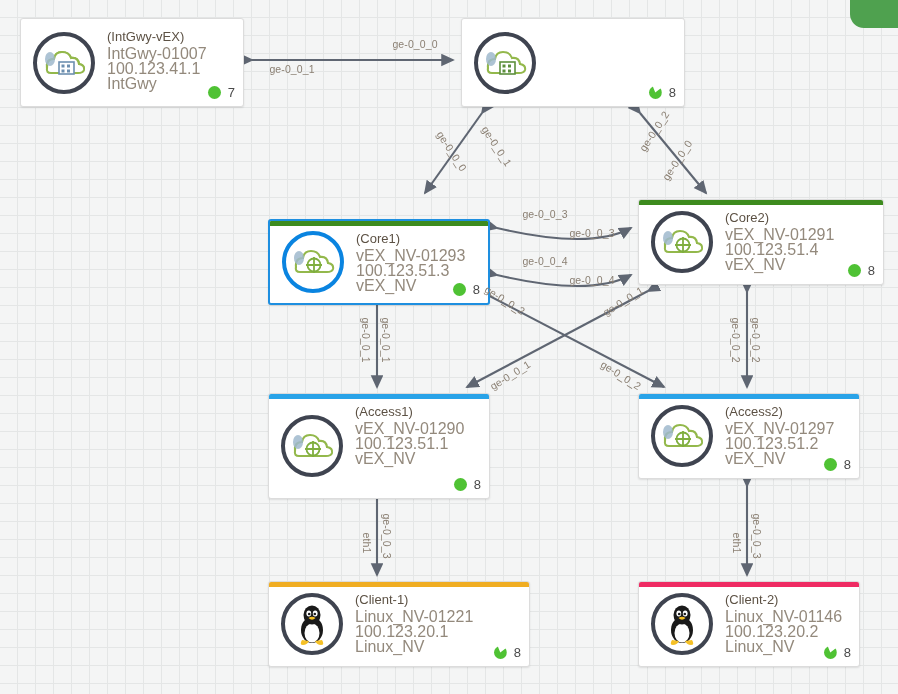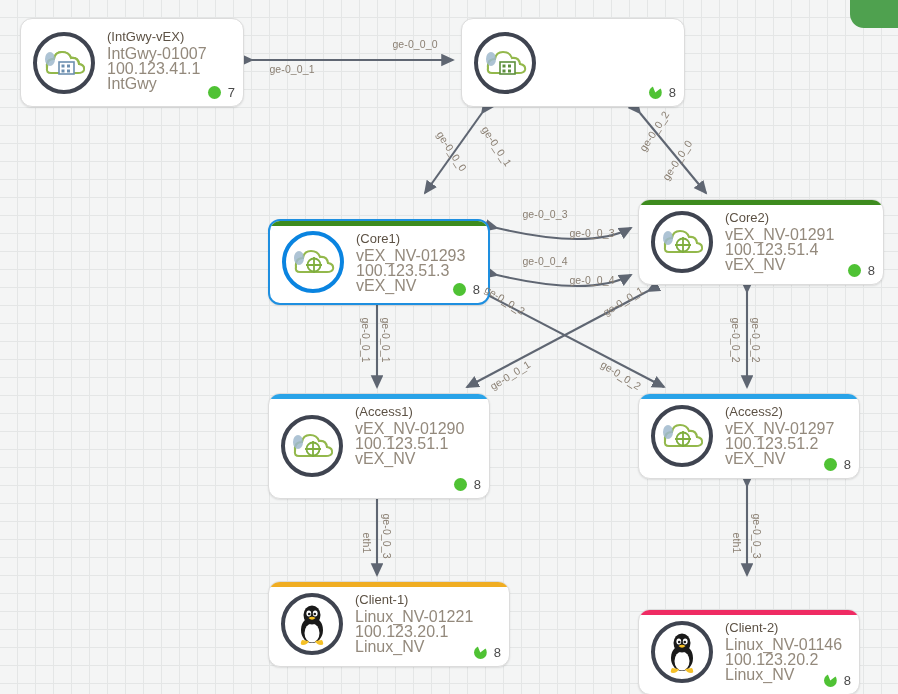--- a/index.html
+++ b/index.html
@@ -33,21 +33,21 @@
     height: 50px;
     background: #4fa14f;
     border-radius: 0 0 0 14px;
   }
 
   
   .node {
     position: absolute;
     background: #ffffff;
     border: 1px solid #dcdcdc;
-    border-radius: 12px;
+    border-radius: 3px;
     box-shadow: 0 1px 2px rgba(0,0,0,0.10);
     display: flex;
     align-items: center;
     overflow: hidden;
   }
   .node .topbar {
     position: absolute;
     left: 0; top: 0;
     width: 100%;
     height: 5px;
@@ -298,21 +298,21 @@
       <div class="sub1">vEX_NV-01297</div>
       <div class="sub2">100.123.51.2</div>
       <div class="sub3">vEX_NV</div>
     </div>
     <div class="node-status">
       <span class="status-dot"></span>
       <span class="status-count">8</span>
     </div>
   </div>
 
-  <div class="node" style="left:268px; top:581px; width:242px; height:86px;">
+  <div class="node" style="left:268px; top:581px; width:262px; height:86px;">
     <div class="topbar" style="background:#f0ad22"></div>
     <div class="node-icon-wrap">
       <svg width="34" height="42" viewBox="0 0 34 42">
         <ellipse cx="17" cy="27" rx="11" ry="13" fill="#1a1a1a"></ellipse>
         <ellipse cx="17" cy="30" rx="7.5" ry="9.5" fill="#ffffff"></ellipse>
         <ellipse cx="17" cy="12" rx="8.5" ry="9.5" fill="#1a1a1a"></ellipse>
         <ellipse cx="13.8" cy="10.5" rx="2.4" ry="3" fill="#ffffff"></ellipse>
         <ellipse cx="20.2" cy="10.5" rx="2.4" ry="3" fill="#ffffff"></ellipse>
         <circle cx="14.2" cy="11" r="1.3" fill="#1a1a1a"></circle>
         <circle cx="19.8" cy="11" r="1.3" fill="#1a1a1a"></circle>
@@ -326,21 +326,21 @@
       <div class="sub1">Linux_NV-01221</div>
       <div class="sub2">100.123.20.1</div>
       <div class="sub3">Linux_NV</div>
     </div>
     <div class="node-status">
       <span class="status-dot partial"></span>
       <span class="status-count">8</span>
     </div>
   </div>
 
-  <div class="node" style="left:638px; top:581px; width:222px; height:86px;margin-top:28px;">
+  <div class="node" style="left:638px; top:581px; width:222px; height:86px;">
     <div class="topbar" style="background:#ef2b63"></div>
     <div class="node-icon-wrap">
       <svg width="34" height="42" viewBox="0 0 34 42">
         <ellipse cx="17" cy="27" rx="11" ry="13" fill="#1a1a1a"></ellipse>
         <ellipse cx="17" cy="30" rx="7.5" ry="9.5" fill="#ffffff"></ellipse>
         <ellipse cx="17" cy="12" rx="8.5" ry="9.5" fill="#1a1a1a"></ellipse>
         <ellipse cx="13.8" cy="10.5" rx="2.4" ry="3" fill="#ffffff"></ellipse>
         <ellipse cx="20.2" cy="10.5" rx="2.4" ry="3" fill="#ffffff"></ellipse>
         <circle cx="14.2" cy="11" r="1.3" fill="#1a1a1a"></circle>
         <circle cx="19.8" cy="11" r="1.3" fill="#1a1a1a"></circle>

